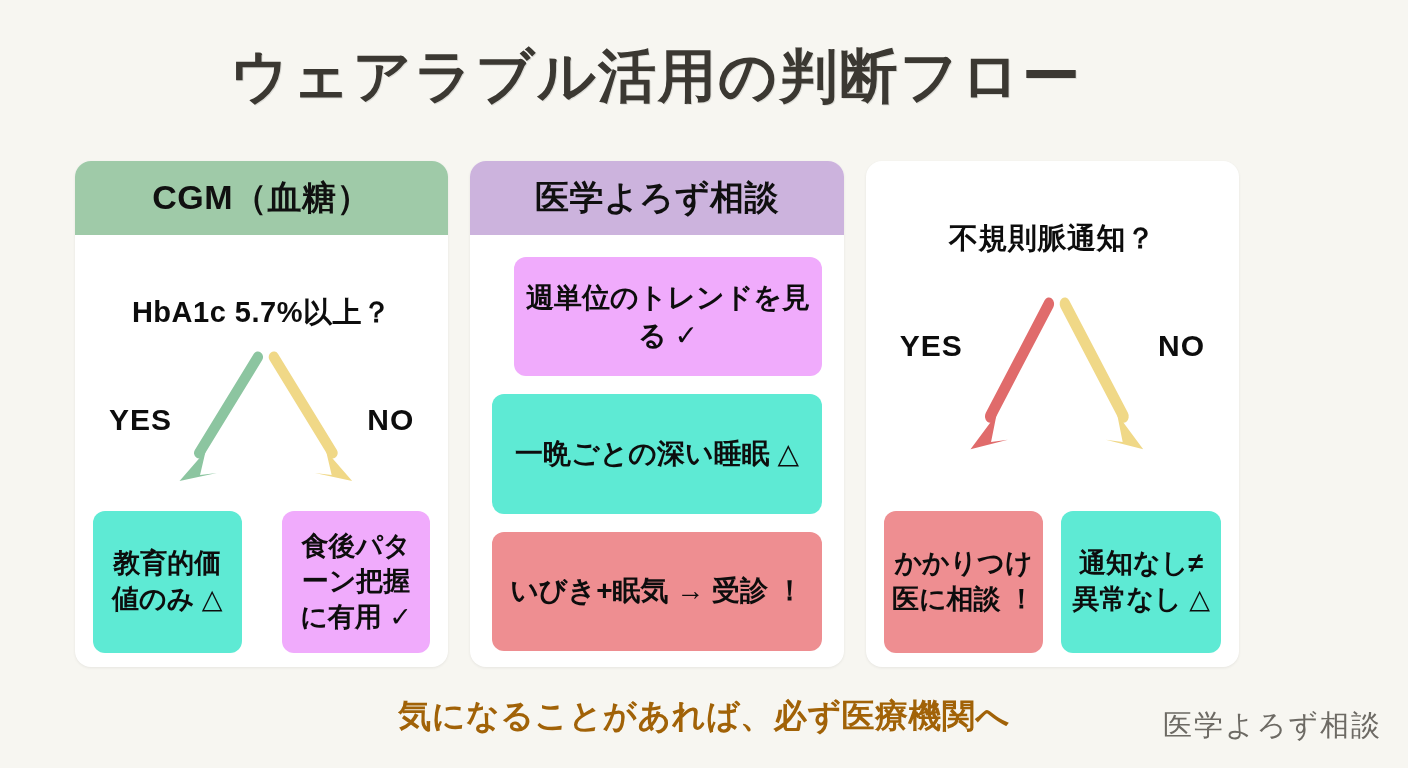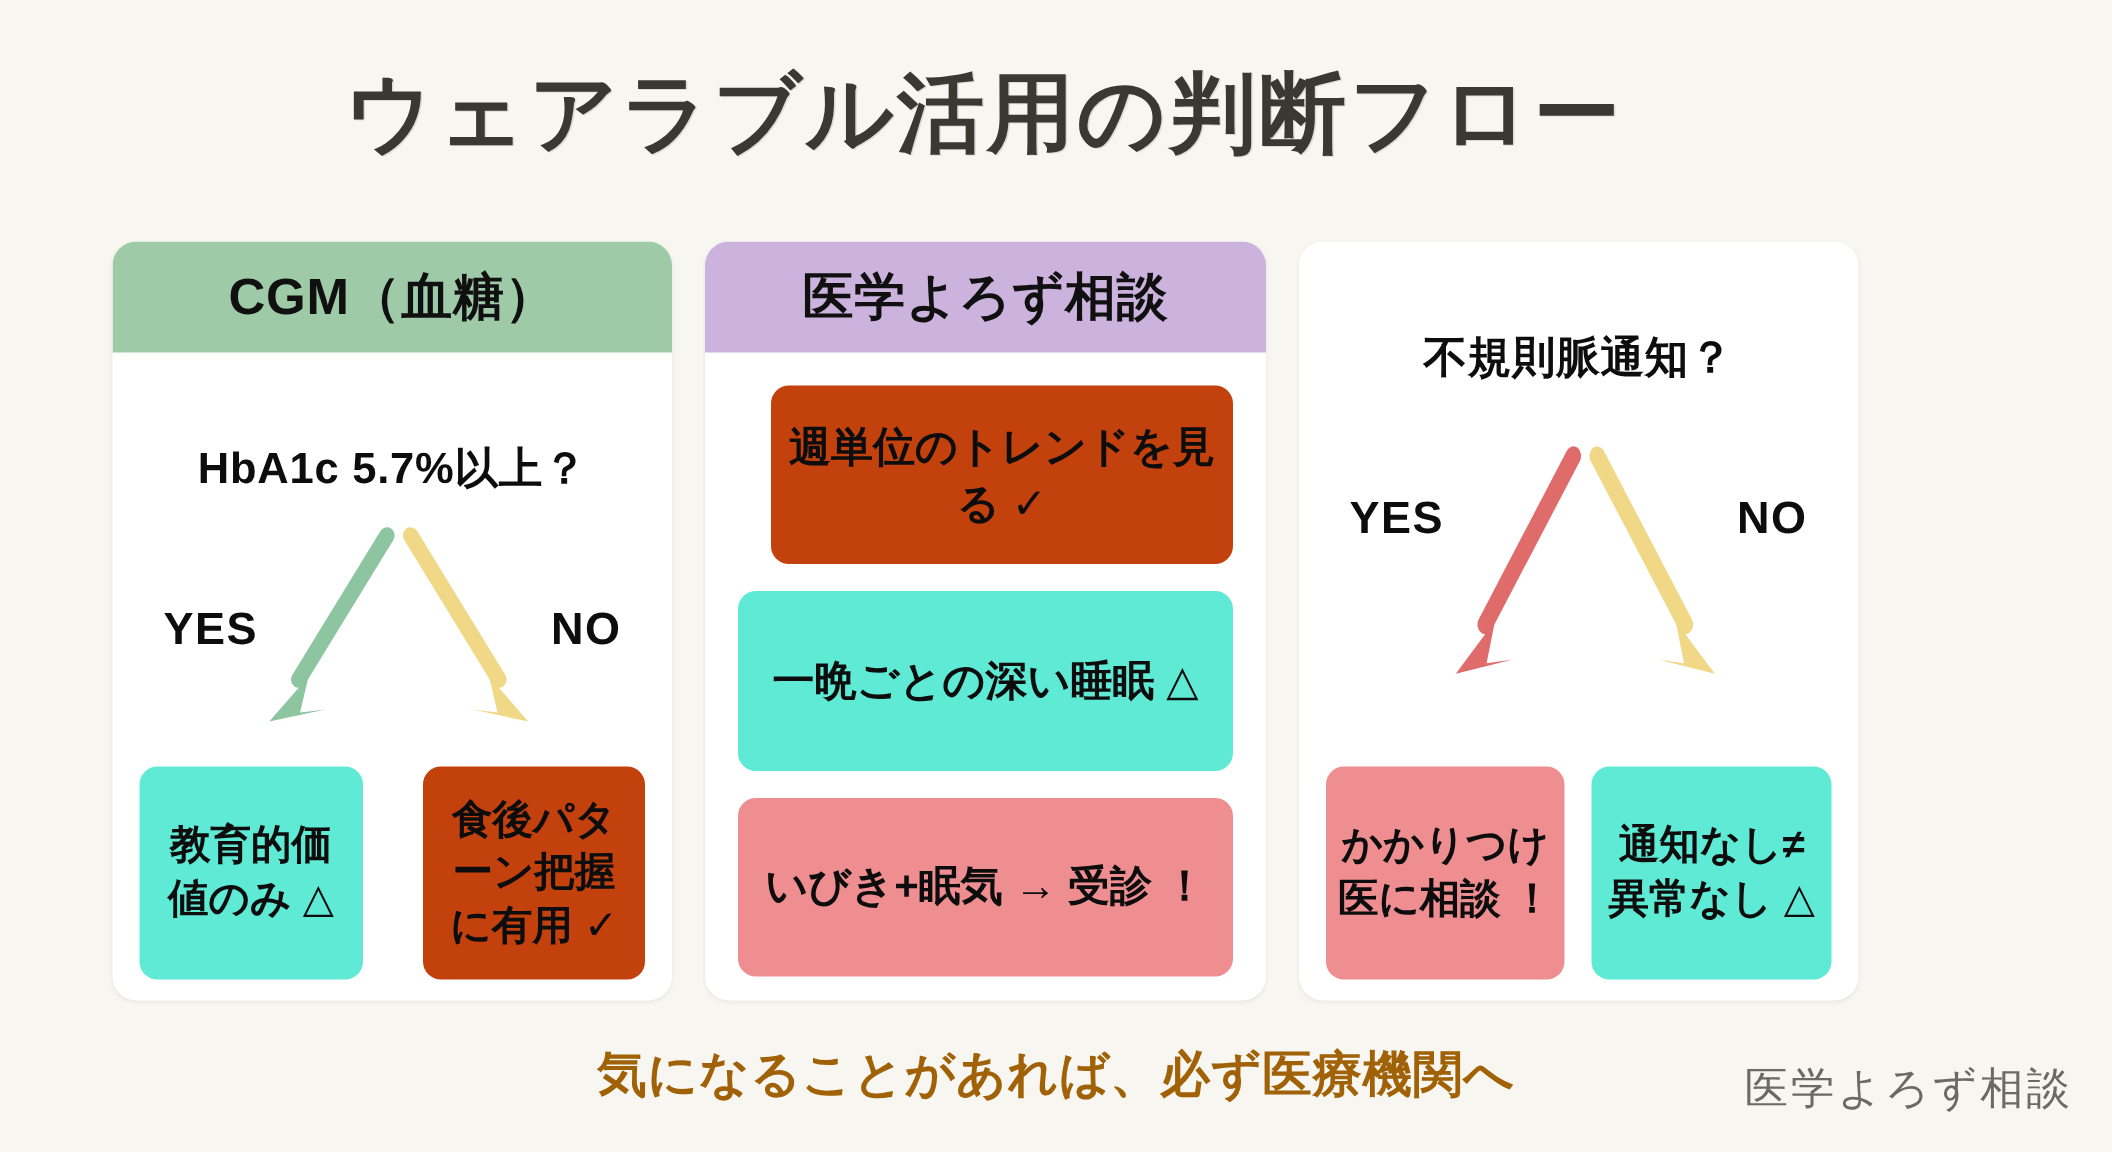--- a/index.html
+++ b/index.html
@@ -122,21 +122,21 @@
     align-items: center;
     justify-content: center;
     text-align: center;
     font-size: 27px;
     font-weight: 700;
     color: #0d0d0d;
     line-height: 1.32;
     padding: 6px 8px;
     box-sizing: border-box;
   }
-  .bg-green  { background: #c2410c; margin-left: 22px; }
+  .bg-green  { background: #f0abfc; margin-left: 22px; }
   .bg-yellow { background: #5eead4; }
   .bg-red    { background: #ee8e91; }
 
   
   .stack {
     position: absolute;
     left: 22px;
     right: 22px;
     top: 22px;
     bottom: 16px;

